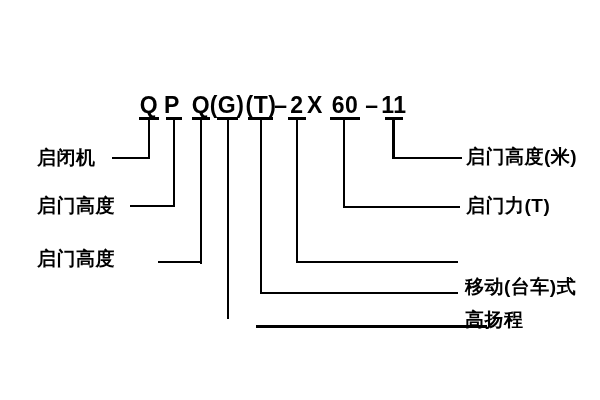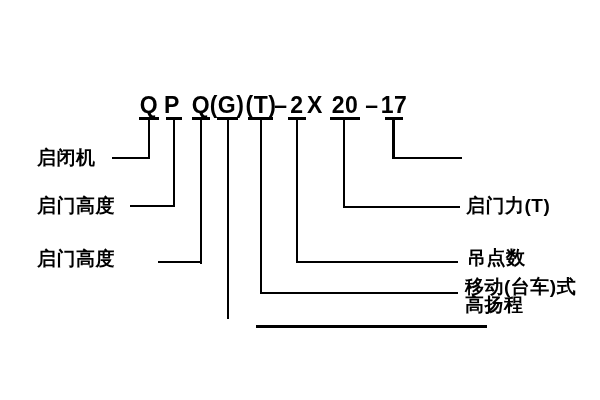--- a/index.html
+++ b/index.html
@@ -64,23 +64,23 @@
 <div id="canvas">
 
   <span class="tk" style="left:149px">Q</span>
   <span class="tk" style="left:172px">P</span>
   <span class="tk" style="left:201px">Q</span>
   <span class="tk" style="left:227px">(G)</span>
   <span class="tk" style="left:261px">(T)</span>
   <span class="tk" style="left:281px">–</span>
   <span class="tk" style="left:297px">2</span>
   <span class="tk" style="left:315px">X</span>
-  <span class="tk" style="left:345px">20</span>
+  <span class="tk" style="left:345px">60</span>
   <span class="tk" style="left:372px">–</span>
-  <span class="tk" style="left:394px">17</span>
+  <span class="tk" style="left:394px">11</span>
 
   <div class="tick" style="left:139px;width:20px"></div>
   <div class="tick" style="left:166px;width:16px"></div>
   <div class="tick" style="left:192px;width:18px"></div>
   <div class="tick" style="left:217px;width:21px"></div>
   <div class="tick" style="left:248px;width:25px"></div>
   <div class="tick" style="left:288px;width:18px"></div>
   <div class="tick" style="left:330px;width:30px"></div>
   <div class="tick" style="left:385px;width:18px"></div>
 
@@ -100,18 +100,18 @@
   <div class="hl" style="left:392.2px;top:156.5px;width:70px"></div>
   <div class="hl" style="left:342.7px;top:205.5px;width:117px"></div>
   <div class="hl" style="left:295.7px;top:260.5px;width:162px"></div>
   <div class="hl" style="left:259.7px;top:291.5px;width:198px"></div>
   <div class="hl" style="left:256px;top:325px;width:231px"></div>
 
   <span class="lbl" style="left:37px;top:146px">启闭机</span>
   <span class="lbl" style="left:37px;top:194px">启门高度</span>
   <span class="lbl" style="left:37px;top:247px">启门高度</span>
 
+  <span class="lbl" style="left:466px;top:145px">启门高度(米)</span>
   <span class="lbl" style="left:466px;top:194px">启门力(T)</span>
-  <span class="lbl" style="left:467px;top:246px">吊点数</span>
   <span class="lbl" style="left:465px;top:275px">移动(台车)式</span>
-  <span class="lbl" style="left:465px;top:293px">高扬程</span>
+  <span class="lbl" style="left:465px;top:308px">高扬程</span>
 
 </div>
 
 </body></html>

